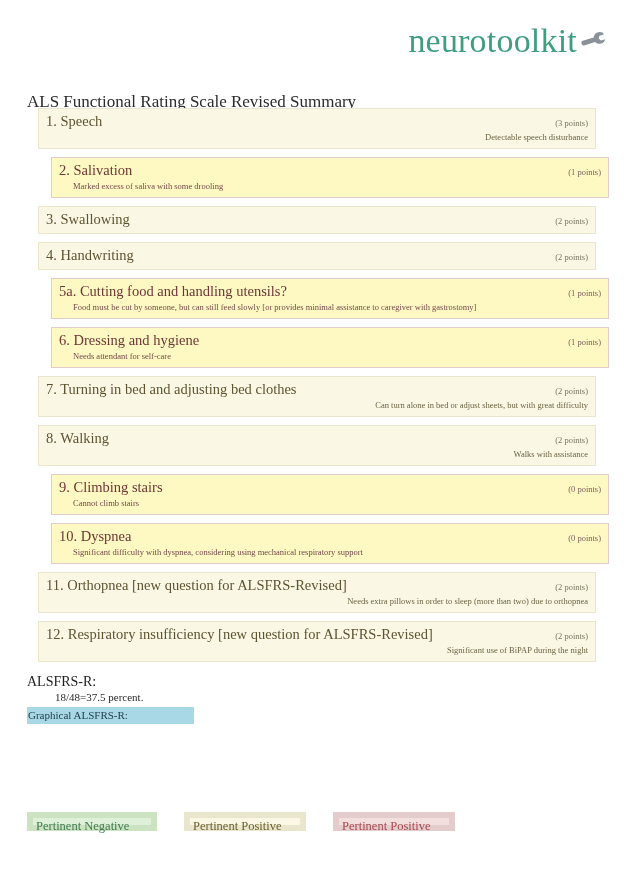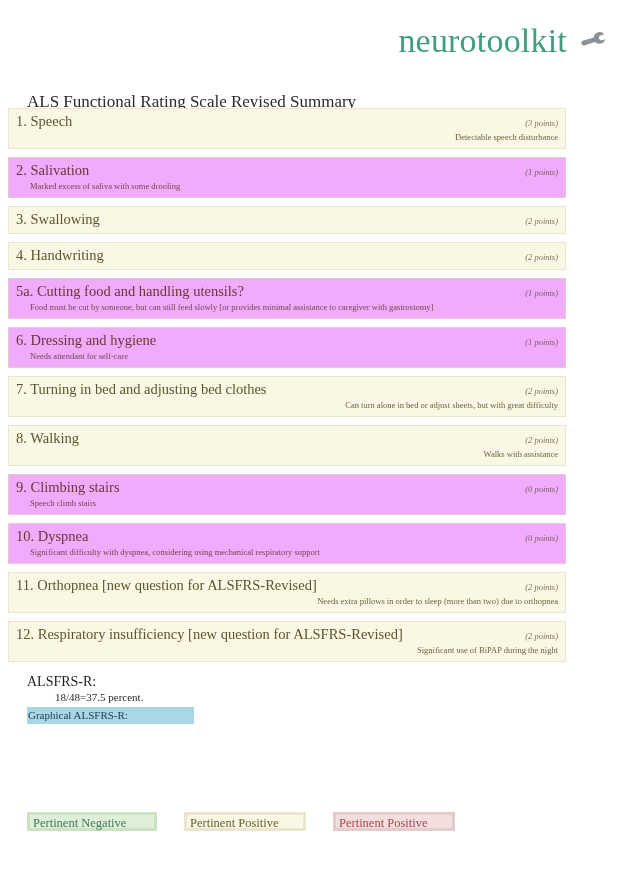--- a/index.html
+++ b/index.html
@@ -16,21 +16,21 @@
     position: relative;
   }
 
   
   .brand {
     position: absolute;
     top: 24px;
     right: 22px;
     display: flex;
     align-items: center;
-    gap: 12px;
+    gap: 2px;
   }
   .brand-text {
     font-family: "Liberation Serif", serif;
     font-size: 34px;
     line-height: 34px;
     color: #3f9e7e;
     letter-spacing: 0.2px;
     font-weight: 400;
   }
   .brand-icon {
@@ -49,58 +49,58 @@
     font-size: 17px;
     line-height: 20px;
     color: #2b2b2b;
     font-family: "Liberation Serif", serif;
   }
 
   
   .items {
     position: absolute;
     top: 108px;
-    left: 8px;
+    left: 38px;
     width: 558px;
   }
   .item {
     position: relative;
     box-sizing: border-box;
     width: 558px;
     padding: 3px 7px 5px 7px;
     margin-bottom: 8px;
     border: 1px solid transparent;
   }
   .item.yellow {
     background: #faf8e4;
     border-color: #e9e6cd;
   }
   .item.pink {
-    background: #f0abfc;
+    background: #fef9c3;
     border-color: #e5cccc;
+    margin-left: 13px;
   }
   .item-head {
     display: flex;
     align-items: baseline;
     justify-content: space-between;
   }
   .item-title {
     font-size: 14.5px;
     line-height: 18px;
     font-family: "Liberation Serif", serif;
   }
   .yellow .item-title { color: #5d5332; }
   .pink   .item-title { color: #6d3535; }
   .item-points {
     font-size: 8.5px;
     line-height: 14px;
     white-space: nowrap;
     padding-left: 10px;
     font-family: "Liberation Serif", serif;
-    font-style: italic;
   }
   .yellow .item-points { color: #7a7460; }
   .pink   .item-points { color: #7d6060; }
   .item-desc {
     font-size: 8.5px;
     line-height: 12px;
     margin-top: 1px;
     padding-left: 14px;
     font-family: "Liberation Serif", serif;
   }
@@ -158,21 +158,21 @@
     top: 812px;
     display: flex;
     align-items: center;
   }
   .legend-item {
     box-sizing: border-box;
     height: 19px;
     line-height: 17px;
     font-size: 12.5px;
     padding: 0 6px 0 3px;
-    border: 3px solid #4c1d95;
+    border: 6px solid #4c1d95;
     font-family: "Liberation Serif", serif;
   }
   .legend-item.green {
     background: #dff0d8;
     border-color: #cbe3c0;
     color: #3f7a52;
     width: 130px;
     margin-right: 27px;
   }
   .legend-item.yellow {
@@ -267,21 +267,21 @@
       <span class="item-points">(2 points)</span>
     </div>
     <div class="item-desc">Walks with assistance</div>
   </div>
 
   <div class="item pink">
     <div class="item-head">
       <span class="item-title">9. Climbing stairs</span>
       <span class="item-points">(0 points)</span>
     </div>
-    <div class="item-desc">Speech climb stairs</div>
+    <div class="item-desc">Cannot climb stairs</div>
   </div>
 
   <div class="item pink">
     <div class="item-head">
       <span class="item-title">10. Dyspnea</span>
       <span class="item-points">(0 points)</span>
     </div>
     <div class="item-desc">Significant difficulty with dyspnea, considering using mechanical respiratory support</div>
   </div>
 

